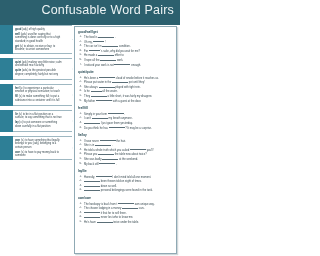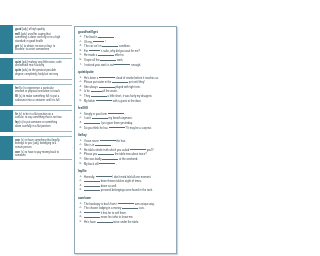--- a/index.html
+++ b/index.html
@@ -129,20 +129,23 @@
     vertical-align: baseline;
   }
   .b-sm { width: 11px; }
   .b-md { width: 16px; }
 </style>
 </head>
 <body>
 
 <div id="page">
 
+  <div id="header">
+    <div id="header-title">Confusable Word Pairs</div>
+  </div>
 
   <div id="body">
 
     <div id="left-col">
         <div class="callout">
           <div class="callout-bar"></div>
           <div class="callout-body">
             <div class="def"><b>good</b> <span>(adj.) of high quality</span></div>
             <div class="def"><b>well</b> <span>(adv.) used for saying that something is done correctly or to a high standard; in good health</span></div>
             <div class="def"><b>get</b> <span>(v.) to obtain, receive or buy; to become; to arrive somewhere</span></div>

